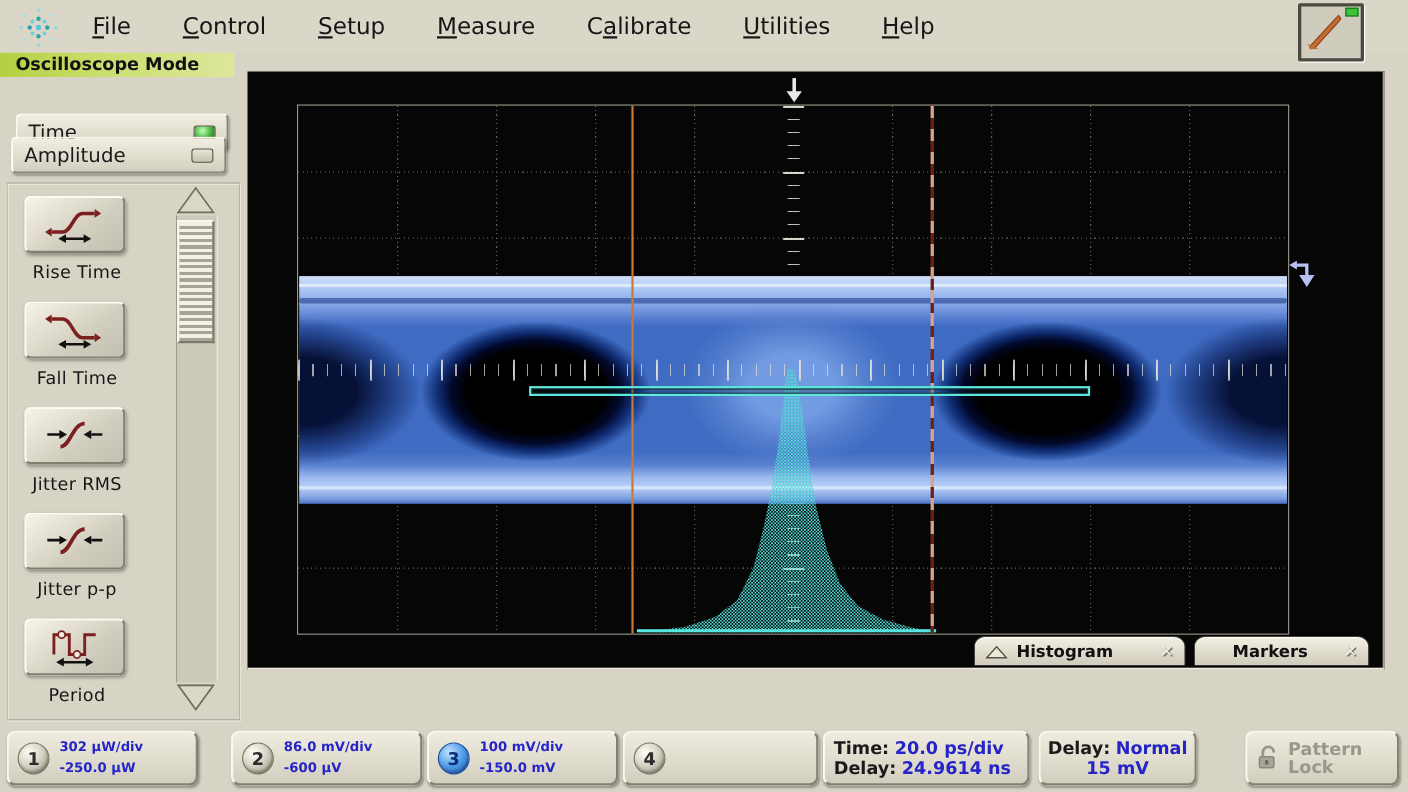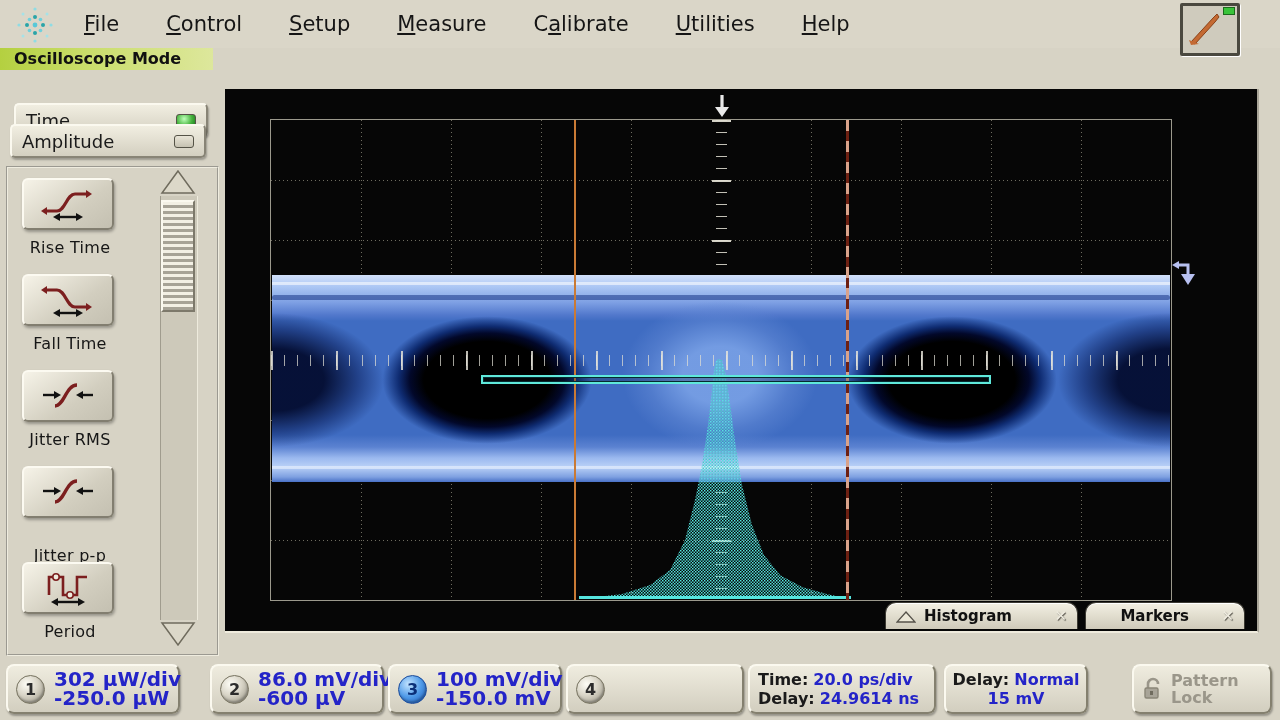--- a/index.html
+++ b/index.html
@@ -43,21 +43,21 @@
   
   .sb-track{position:absolute;left:160px;top:196px;width:36px;height:424px;background:#cdc9ba;
     border-left:1px solid #a09c8e;border-right:1px solid #eeebdd;}
   .sb-arrow{position:absolute;left:158px;width:40px;height:28px;background:transparent;border:none;padding:0;cursor:pointer;}
   .sb-thumb{position:absolute;left:161px;top:200px;width:34px;height:112px;cursor:grab;
     background:repeating-linear-gradient(180deg,#f3f0e4 0 3px,#a7a396 3px 6px);
     border:2px solid;border-color:#fbf9ef #7d796b #7d796b #fbf9ef;box-sizing:border-box;}
 
   
   .display{position:absolute;left:225px;top:65px;width:1032px;height:542px;background:#060606;
-    border-right:2px solid #aaa699;border-bottom:2px solid #efebdd;box-sizing:content-box;margin-top:24px;}
+    border-right:2px solid #aaa699;border-bottom:2px solid #efebdd;box-sizing:content-box;}
   .graticule{position:absolute;left:45px;top:30px;width:900px;height:480px;border:1px solid #9b998c;overflow:hidden;}
   .gv{position:absolute;top:0;width:1px;height:100%;background:repeating-linear-gradient(180deg,#6e6c60 0 1px,transparent 1px 4px);}
   .gh{position:absolute;left:0;height:1px;width:100%;background:repeating-linear-gradient(90deg,#6e6c60 0 1px,transparent 1px 4px);}
   .tick-col{position:absolute;left:445px;width:11px;top:0;height:100%;
     background:repeating-linear-gradient(180deg,rgba(214,212,200,.9) 0 1px,transparent 1px 12px);}
   .tick-col-major{position:absolute;left:441px;width:19px;top:0;height:100%;
     background:repeating-linear-gradient(180deg,rgba(224,222,210,.95) 0 2px,transparent 2px 60px);}
   .tick-row{position:absolute;top:235px;height:11px;left:0;width:100%;z-index:6;opacity:.8;
     background:repeating-linear-gradient(90deg,rgba(224,222,212,.9) 0 1px,transparent 1px 13px);}
   .tick-row-major{position:absolute;top:231px;height:19px;left:0;width:100%;z-index:6;opacity:.85;
@@ -89,21 +89,21 @@
   
   .bbtn{position:absolute;top:664px;height:50px;border-radius:8px;
     background:linear-gradient(180deg,#efecdf,#d2cebf);
     border:2px solid;border-color:#fbf9ef #84806f #84806f #fbf9ef;
     box-shadow:1px 2px 2px rgba(0,0,0,.3);box-sizing:border-box;display:flex;align-items:center;padding:0 8px;cursor:pointer;}
   .badge{width:27px;height:27px;border-radius:50%;flex:0 0 auto;
     background:radial-gradient(circle at 35% 30%,#fefdf6,#d8d4c6 45%,#8d897b);
     border:1px solid #76725f;color:#2c2c2c;font-weight:700;font-size:16px;
     display:flex;align-items:center;justify-content:center;box-shadow:inset -1px -2px 2px rgba(0,0,0,.25);}
   .badge.active{background:radial-gradient(circle at 35% 30%,#c3e4ff,#4f9ae8 50%,#1a57b8);color:#0a2f78;border-color:#1a4a9a;}
-  .ch-text{margin-left:9px;display:flex;flex-direction:column;line-height:19px;font-size:20px;font-weight:700;color:#2424c8;white-space:nowrap;}
+  .ch-text{margin-left:9px;display:flex;flex-direction:column;line-height:19px;font-size:12px;font-weight:700;color:#2424c8;white-space:nowrap;}
   .kv{display:flex;flex-direction:column;line-height:19px;font-size:16px;font-weight:700;white-space:nowrap;width:100%;}
   .kv .row{display:flex;gap:5px;}
   .kv .blk{color:#1a1a1a;}
   .kv .blu{color:#2424c8;}
   .kv .center{justify-content:center;}
   .pattern{color:#9a968a;font-weight:700;font-size:16px;line-height:17px;display:flex;align-items:center;gap:7px;}
 </style>
 </head>
 <body>
 
@@ -201,21 +201,21 @@
 
   <button class="mbtn" style="top:466px;">
     <svg width="58" height="36" viewBox="0 0 58 36">
       <path d="M16 28 C25 28 27 7 38 7" fill="none" stroke="#7c1f1f" stroke-width="3.4"></path>
       <line x1="4" y1="17" x2="16" y2="17" stroke="#111" stroke-width="2.4"></line>
         <polygon points="15,13 22,17 15,21" fill="#111"></polygon>
       <line x1="54" y1="17" x2="44" y2="17" stroke="#111" stroke-width="2.4"></line>
         <polygon points="44,13 37,17 44,21" fill="#111"></polygon>
     </svg>
   </button>
-  <div class="mlabel" style="left:2px;top:546px;">Jitter p-p</div>
+  <div class="mlabel" style="left:2px;top:526px;">Jitter p-p</div>
 
   <button class="mbtn" style="top:562px;">
     <svg width="58" height="38" viewBox="0 0 58 38">
       <path d="M10 26 V8 H24 V26 H38 V8 H48" fill="none" stroke="#7c1f1f" stroke-width="2.6"></path>
       <circle cx="17" cy="8" r="3.2" fill="#efecdf" stroke="#7c1f1f" stroke-width="1.6"></circle>
       <circle cx="31" cy="26" r="3.2" fill="#efecdf" stroke="#7c1f1f" stroke-width="1.6"></circle>
       <line x1="18" y1="33" x2="40" y2="33" stroke="#111" stroke-width="2.4"></line>
       <polygon points="19,29 12,33 19,37" fill="#111"></polygon>
         <polygon points="39,29 46,33 39,37" fill="#111"></polygon>
     </svg>

